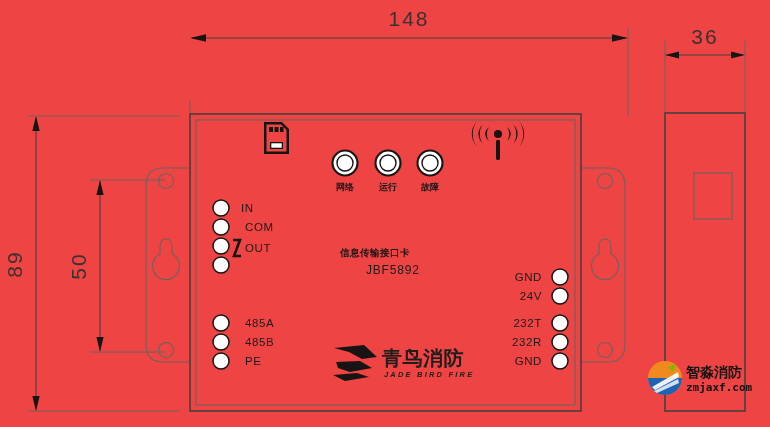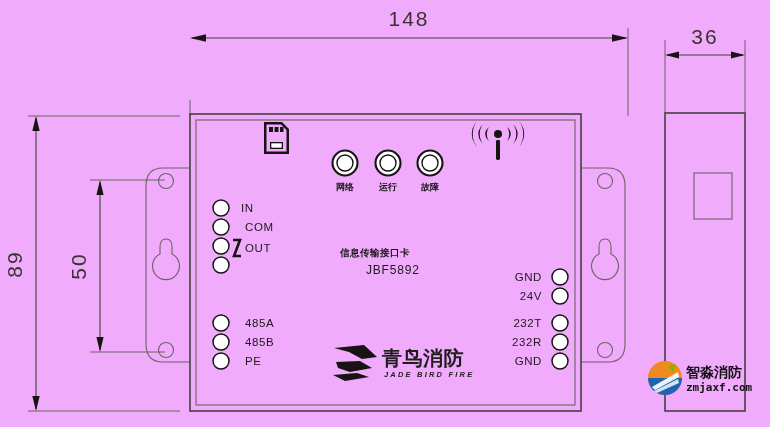--- a/index.html
+++ b/index.html
@@ -7,21 +7,21 @@
     padding: 0;
     background: #ffffff;
   }
   body {
     font-family: "Liberation Sans", sans-serif;
   }
   #drawing-root {
     position: relative;
     width: 770px;
     height: 427px;
-    background: #f0abfc;
+    background: #ef4444;
     overflow: hidden;
   }
   #drawing-svg {
     position: absolute;
     left: 0;
     top: 0;
     width: 770px;
     height: 427px;
   }
   .dim-text {

